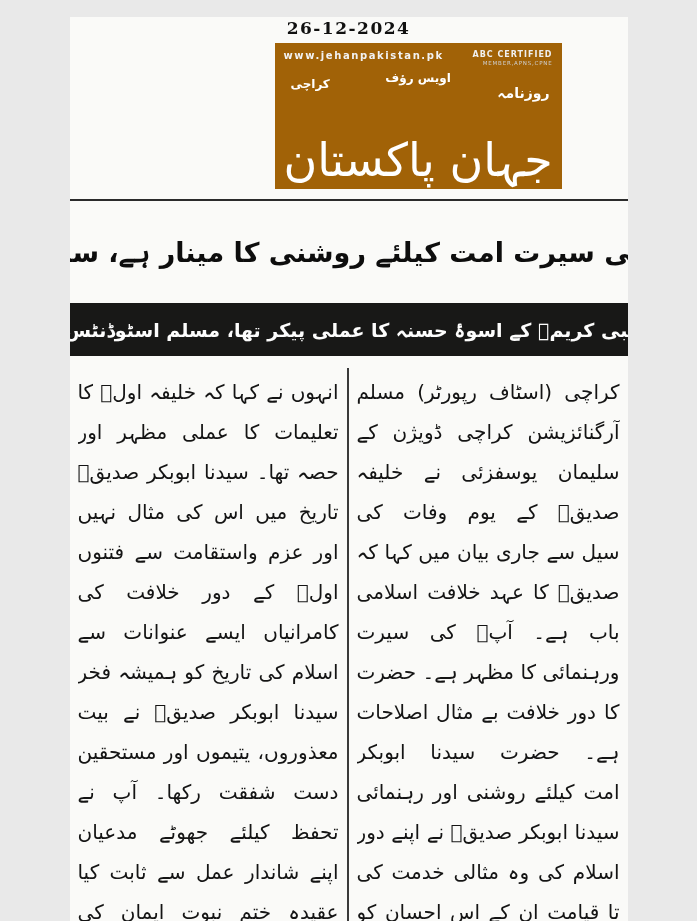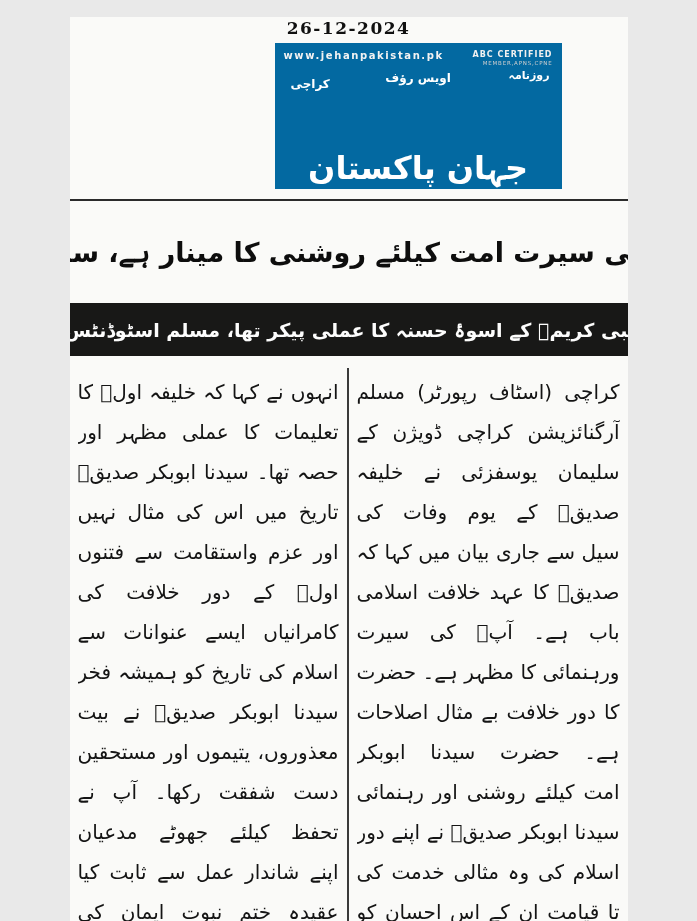--- a/index.html
+++ b/index.html
@@ -12,34 +12,34 @@
   
   .date {
     position:absolute; top:1px; left:0; right:0; text-align:center;
     font-family:"DejaVu Serif", serif; font-size:17px; font-weight:600;
     letter-spacing:1.5px; color:#101010;
   }
 
   
   .masthead {
     position:absolute; left:205px; top:26px; width:287px; height:146px;
-    background:#0369a1; color:#fff;
+    background:#a16207; color:#fff;
   }
   .masthead-top { display:flex; justify-content:space-between; align-items:flex-start; padding:7px 9px 0 9px; }
   .site { font-size:10px; font-weight:bold; letter-spacing:1.6px; color:#f2f2f2; }
   .cert { text-align:right; line-height:1.3; }
   .cert-1 { display:block; font-size:8px; font-weight:bold; letter-spacing:1px; color:#f0f0f0; }
   .cert-2 { display:block; font-size:5.5px; letter-spacing:0.8px; color:#cfcfcf; }
   .masthead-art { position:absolute; left:0; right:0; top:22px; bottom:0; direction:rtl; }
-  .daily    { position:absolute; right:12px;  top:4px; font-size:11px; font-weight:bold; }
+  .daily    { position:absolute; right:12px;  top:20px; font-size:14px; font-weight:bold; }
   .publisher{ position:absolute; left:50%; transform:translateX(-50%); top:6px; font-size:12px; font-weight:bold; }
   .edition  { position:absolute; left:16px; top:12px; font-size:12px; font-weight:bold; }
   .masthead-title {
     position:absolute; left:0; right:0; bottom:2px; text-align:center;
-    font-size:32px; line-height:1.15; font-weight:bold; white-space:nowrap;
+    font-size:46px; line-height:1.15; font-weight:normal; white-space:nowrap;
   }
 
   
   .rule { position:absolute; top:182px; left:0; width:697px; height:2px; background:#2b2b2b; }
 
   
   .headline {
     position:absolute; top:192px; left:0; right:0; height:86px; margin:0;
     display:flex; align-items:center; justify-content:center;
     direction:rtl; font-size:27px; font-weight:bold; color:#0d0d0d; white-space:nowrap;

